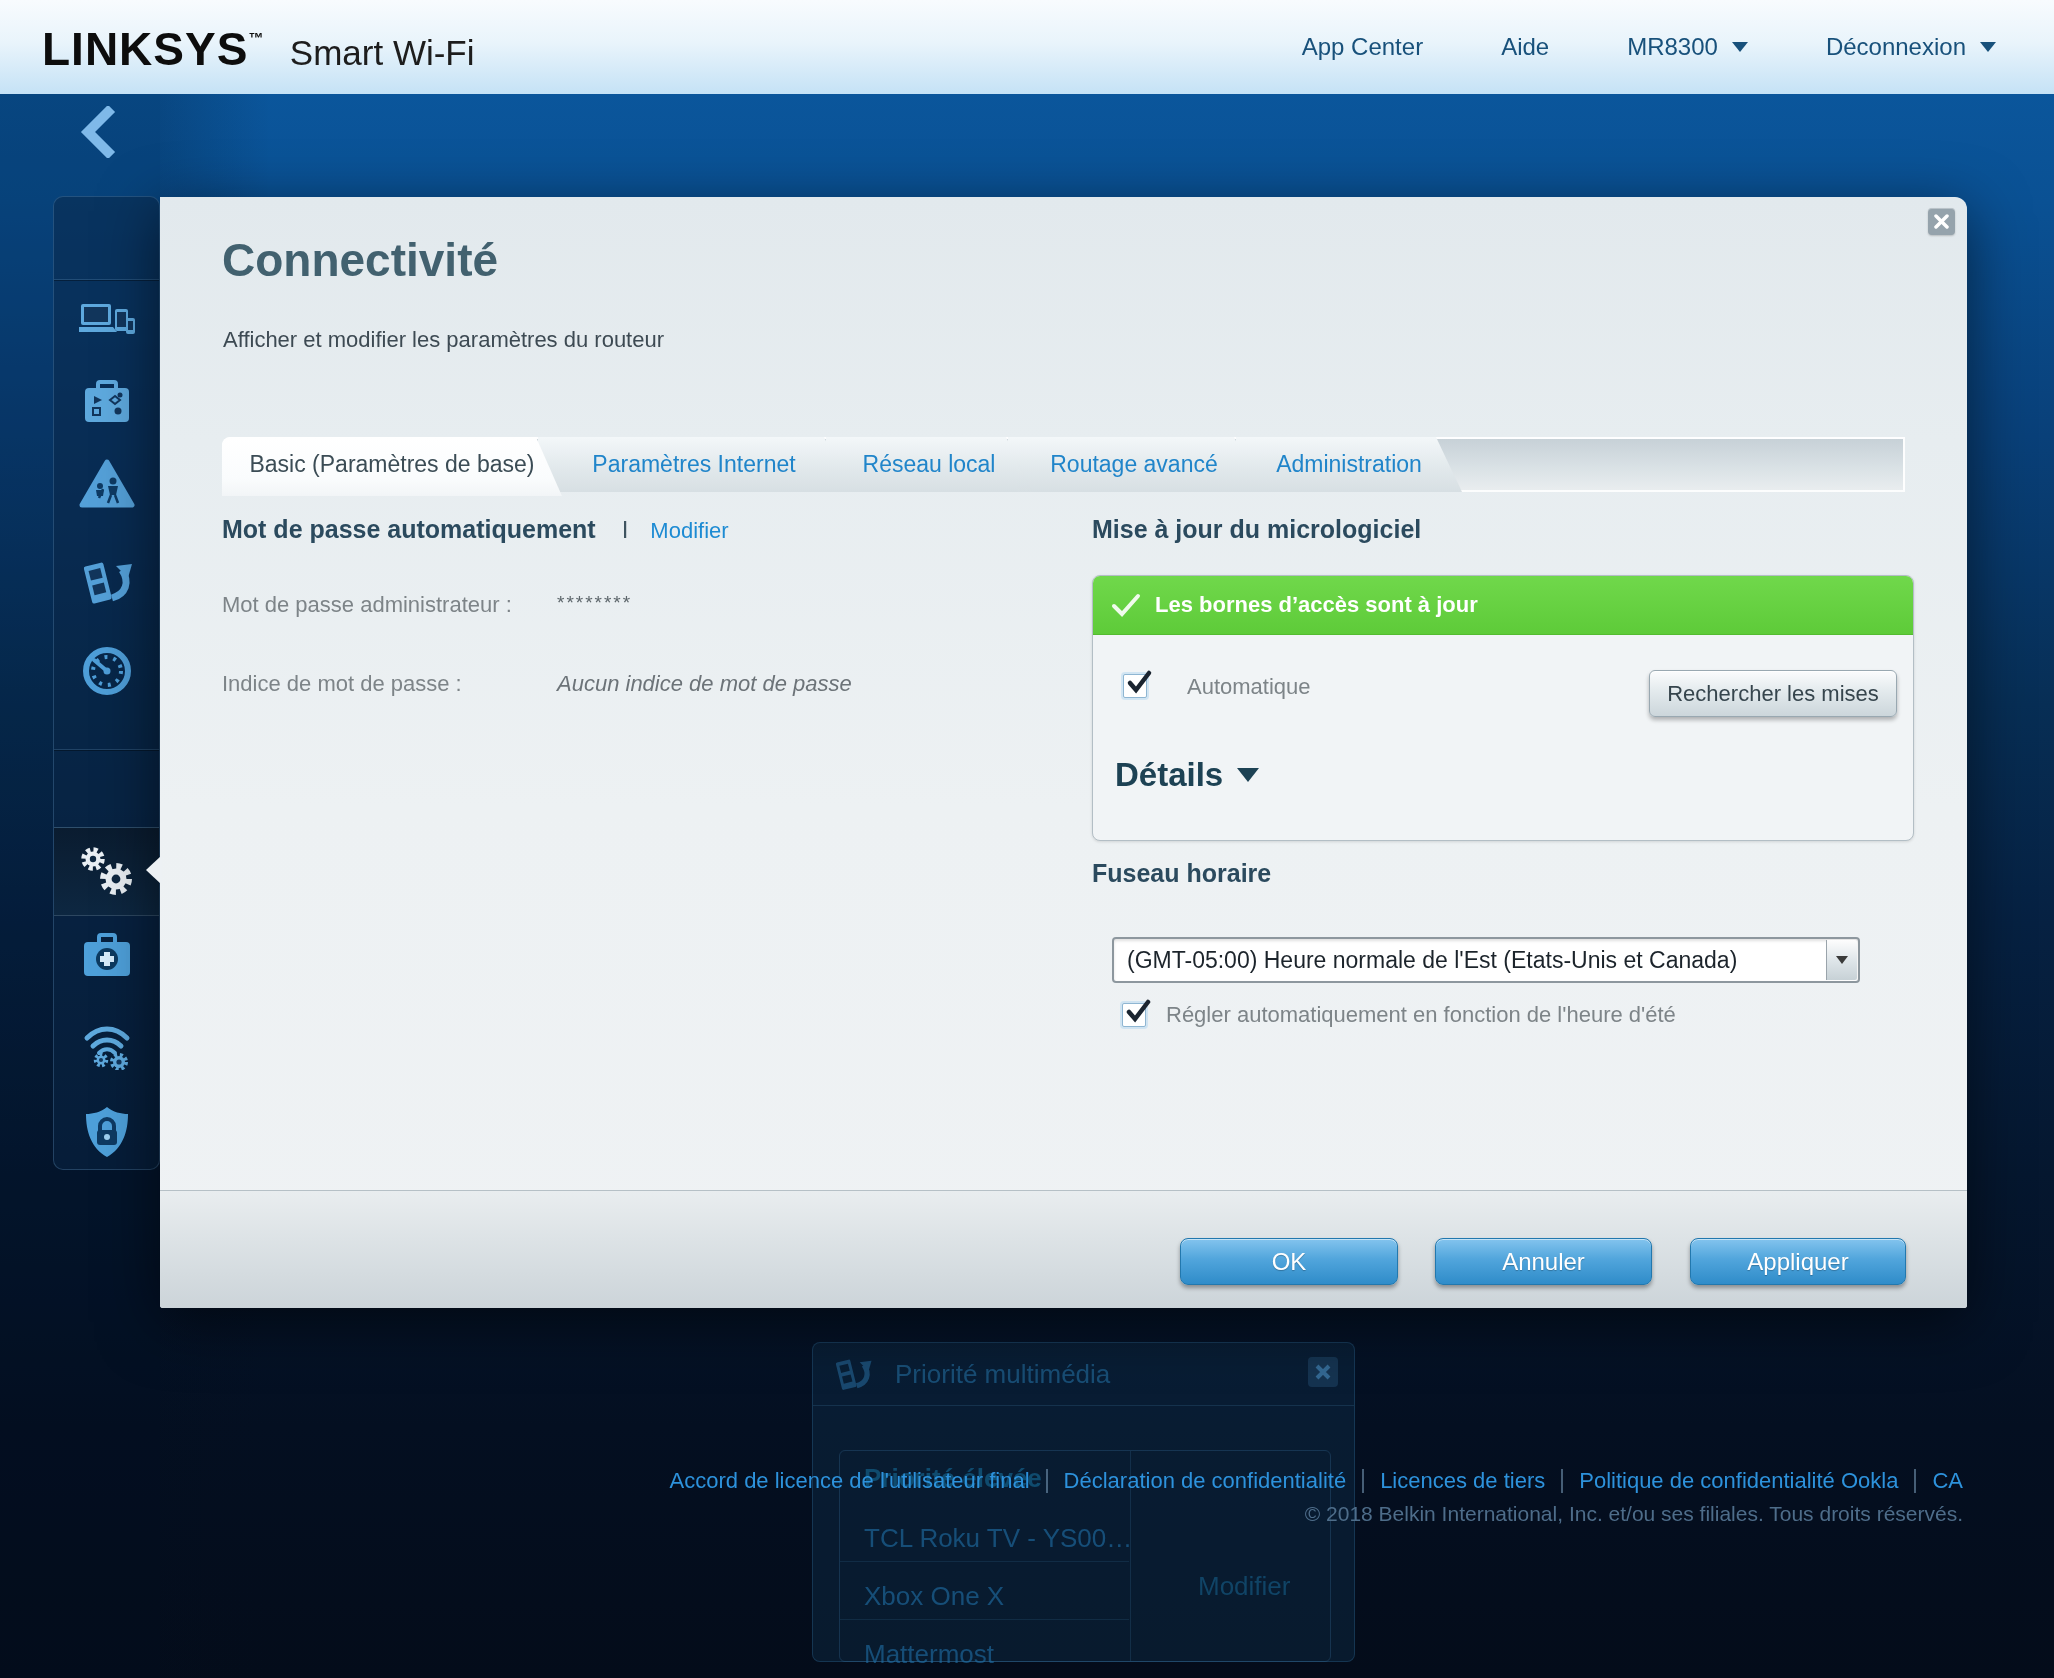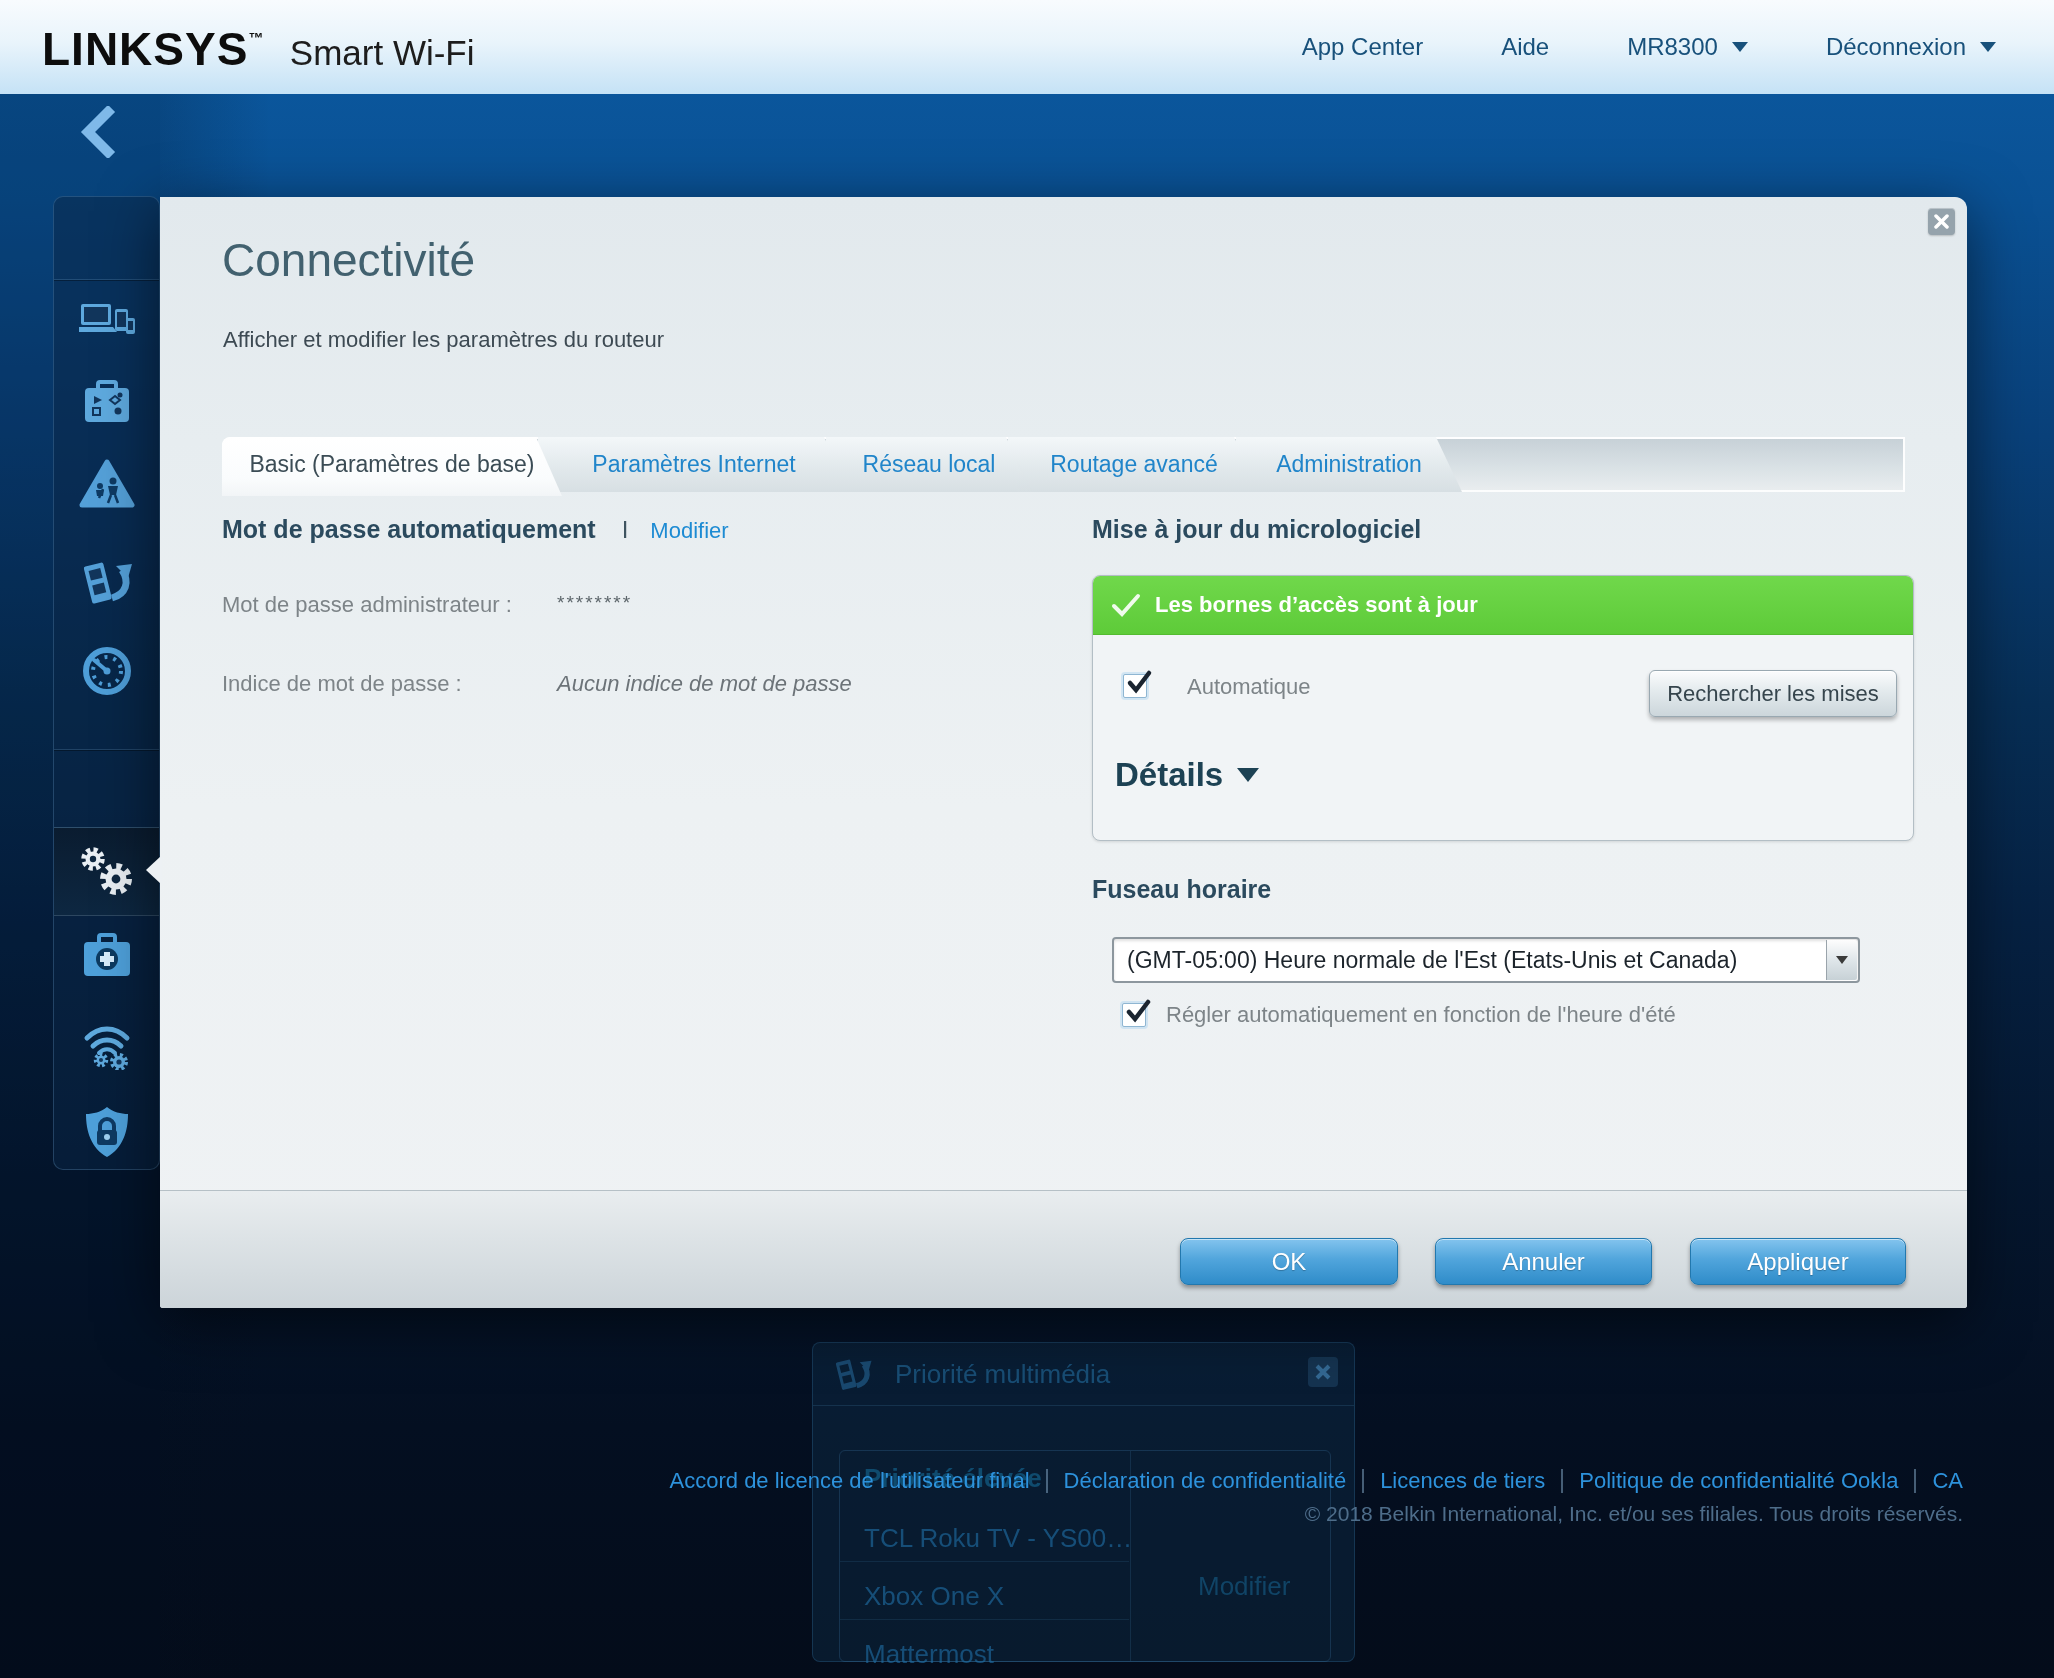--- a/index.html
+++ b/index.html
@@ -36,21 +36,21 @@
   .modal-pointer { position:absolute; left:146px; top:855px; width:0; height:0; z-index:6;
     border-top:15px solid transparent; border-bottom:15px solid transparent; border-right:16px solid #edf1f4; }
 
   
   .modal { position:absolute; left:160px; top:197px; width:1807px; height:1111px; z-index:5;
     background:linear-gradient(180deg,#e2e9ed 0%,#e7edf0 22%,#edf1f3 55%,#eff2f4 100%);
     border-radius:0 12px 3px 3px; box-shadow:0 14px 60px rgba(0,0,0,0.55); }
   .modal-close { position:absolute; right:12px; top:11px; width:27px; height:27px; border-radius:4px;
     background:#95a3ac; display:flex; align-items:center; justify-content:center; cursor:pointer;
     box-shadow:inset 0 1px 0 rgba(255,255,255,0.35), 0 1px 2px rgba(0,0,0,0.2); }
-  .modal-title { position:absolute; left:62px; top:36px; font-size:46px; font-weight:400; color:#42616f; }
+  .modal-title { position:absolute; left:62px; top:36px; font-size:46px; font-weight:700; color:#42616f; }
   .modal-subtitle { position:absolute; left:63px; top:130px; font-size:22px; color:#3d4a53; }
 
   
   .tabbar { position:absolute; left:62px; top:240px; width:1683px; height:59px; display:flex; align-items:flex-start; }
   .tabstrip-bg { position:absolute; left:0; top:0; width:100%; height:55px;
     background:linear-gradient(180deg,#c7d1d7 0%,#d9e1e5 55%,#e9edef 100%);
     border:2px solid rgba(255,255,255,0.95); border-radius:9px 0 0 0; }
   .tab { position:relative; height:55px; line-height:55px; text-align:center; font-size:23px; cursor:pointer;
     clip-path:polygon(0 0, calc(100% - 26px) 0, 100% 100%, 0 100%); margin-right:-24px;
     filter:drop-shadow(3px 0 0 rgba(255,255,255,0.85)); }
@@ -375,21 +375,21 @@
         </span>
         <span class="gray-label">Automatique</span>
       </div>
       <div class="fw-btn">Rechercher les mises</div>
       <div class="fw-details">
         <span class="fw-details-label">Détails</span>
         <span class="details-caret"></span>
       </div>
     </div>
 
-    <div class="tz-heading" style="top:678px">Fuseau horaire</div>
+    <div class="tz-heading" style="top:662px">Fuseau horaire</div>
     <div class="tz-select">
       <span class="tz-select-value">(GMT-05:00) Heure normale de l'Est (Etats-Unis et Canada)</span>
       <span class="tz-select-btn">
         <span class="select-caret"></span>
       </span>
     </div>
     <div class="tz-dst-row">
       <span class="checkbox">
         <svg width="28" height="28" viewBox="0 0 28 28">
           <polyline points="5,14 11,21 24,4" fill="none" stroke="#1a2430" stroke-width="4.5" stroke-linecap="round"></polyline>

